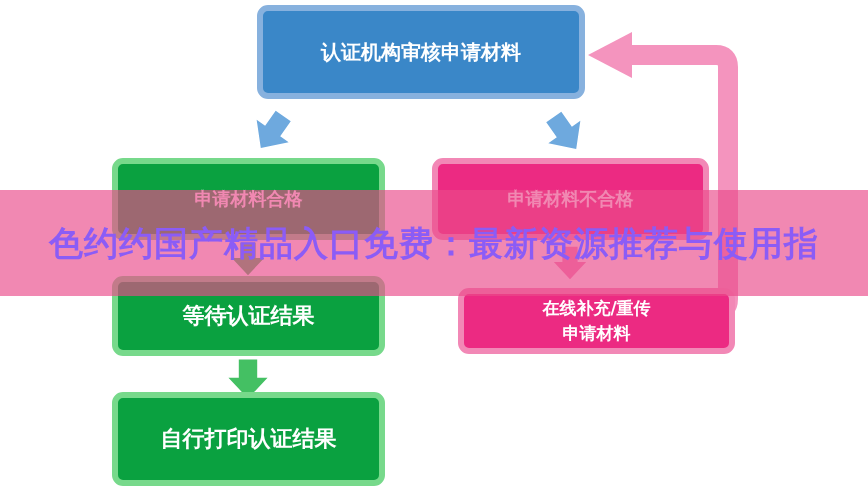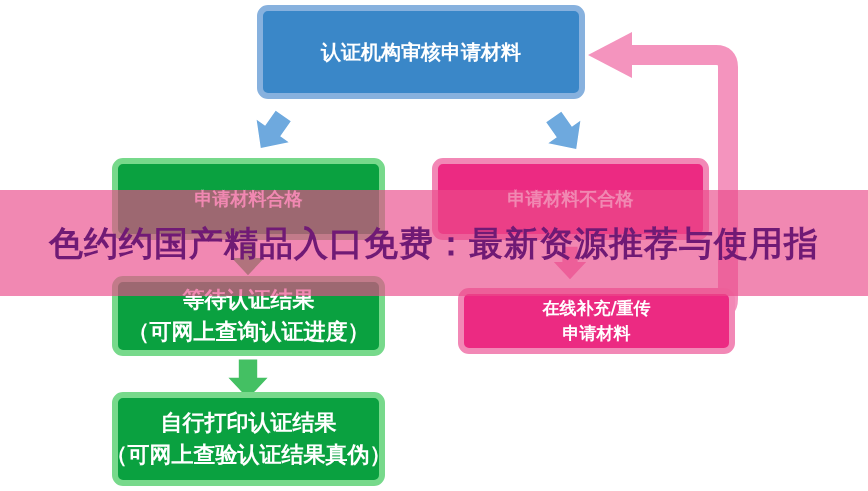--- a/index.html
+++ b/index.html
@@ -28,21 +28,21 @@
   #arrow-right{left:542px;top:110px;width:46px;height:46px;transform:rotate(-35deg);}
   #arrow-mid-left{left:229px;top:240px;width:38px;height:38px;}
   #arrow-mid-right{left:551px;top:244px;width:38px;height:38px;}
   #arrow-bottom{left:225px;top:356px;width:46px;height:46px;}
   #feedback-arrow{left:0;top:0;width:868px;height:491px;}
 
   
   #overlay-band{position:absolute;left:0;top:190px;width:868px;height:106px;
         background:rgba(233,75,138,0.66);z-index:5;
         display:flex;flex-direction:column;align-items:center;justify-content:center;}
-  #overlay-band .t{color:#701a75;font-weight:800;font-size:34px;line-height:42px;
+  #overlay-band .t{color:#8b5cf6;font-weight:800;font-size:34px;line-height:42px;
         letter-spacing:1px;white-space:nowrap;text-align:center;}
 </style>
 </head>
 <body>
 
 <div id="stage">
 
   <svg id="feedback-arrow" class="arr" viewBox="0 0 868 491">
     <path d="M 706 311 L 716 311 Q 728 311 728 299 L 728 67 Q 728 55 716 55 L 630 55" fill="none" stroke="#f494be" stroke-width="20"></path>
     <polygon points="632,32 632,78 588,55" fill="#f494be"></polygon>
@@ -68,33 +68,31 @@
 
   <svg id="arrow-mid-left" class="arr" viewBox="-20 -20 40 40">
     <polygon points="-8,-17 8,-17 8,-1 17,-1 0,17 -17,-1 -8,-1" fill="#44c063"></polygon>
   </svg>
   <svg id="arrow-mid-right" class="arr" viewBox="-20 -20 40 40">
     <polygon points="-8,-17 8,-17 8,-1 17,-1 0,17 -17,-1 -8,-1" fill="#f288b6"></polygon>
   </svg>
 
   <div id="wait-box" class="fbox box-green">
     <span class="l">等待认证结果</span>
-    <span class="l">（可网上查询认证进度）</span>
   </div>
   <div id="resubmit-box" class="fbox box-pink">
     <span class="l">在线补充/重传</span>
     <span class="l">申请材料</span>
   </div>
 
   <svg id="arrow-bottom" class="arr" viewBox="-20 -20 40 40">
     <polygon points="-8,-17 8,-17 8,-1 17,-1 0,17 -17,-1 -8,-1" fill="#44c063"></polygon>
   </svg>
 
   <div id="print-box" class="fbox box-green">
     <span class="l">自行打印认证结果</span>
-    <span class="l">（可网上查验认证结果真伪）</span>
   </div>
 
   <div id="overlay-band">
     <div class="t">色约约国产精品入口免费：最新资源推荐与使用指</div>
   </div>
 
 </div>
 
 </body></html>

